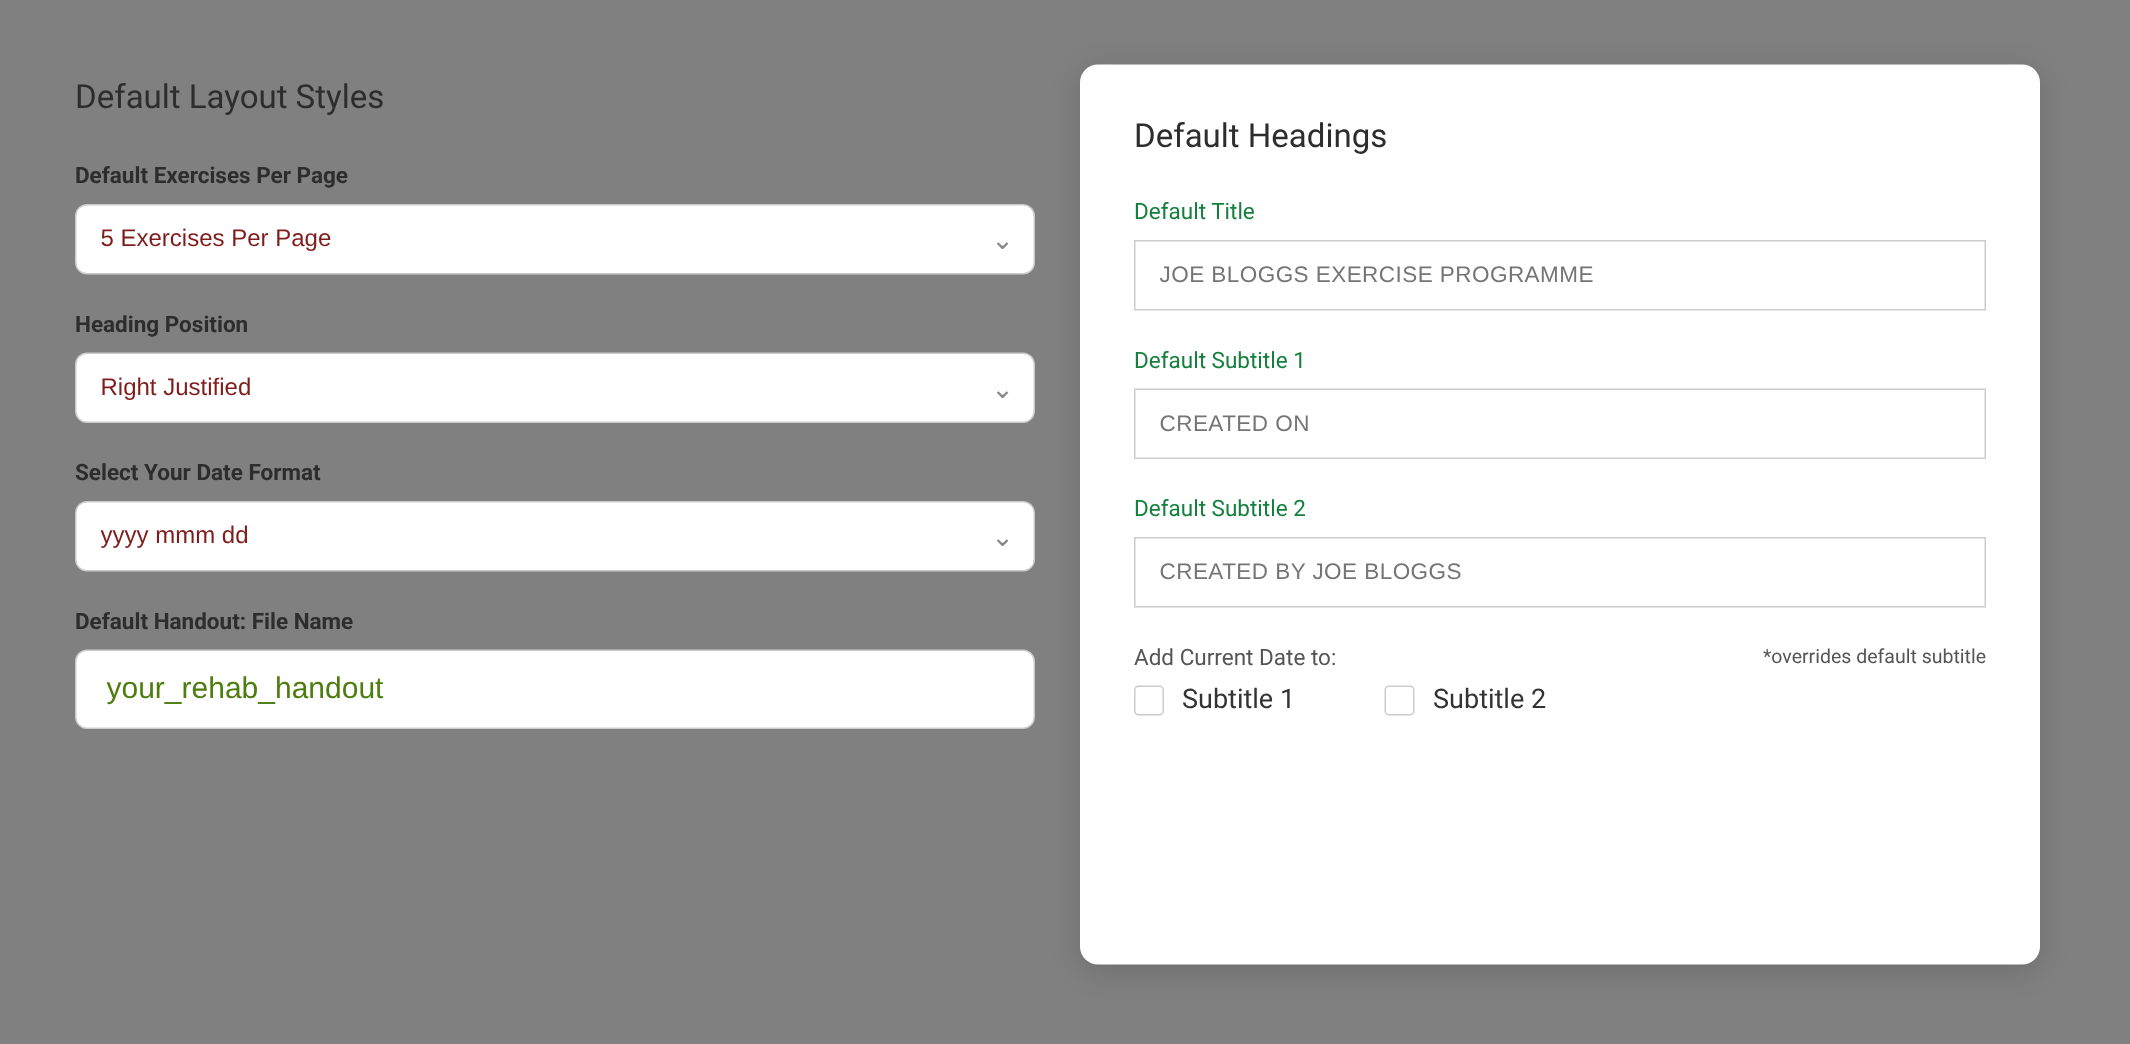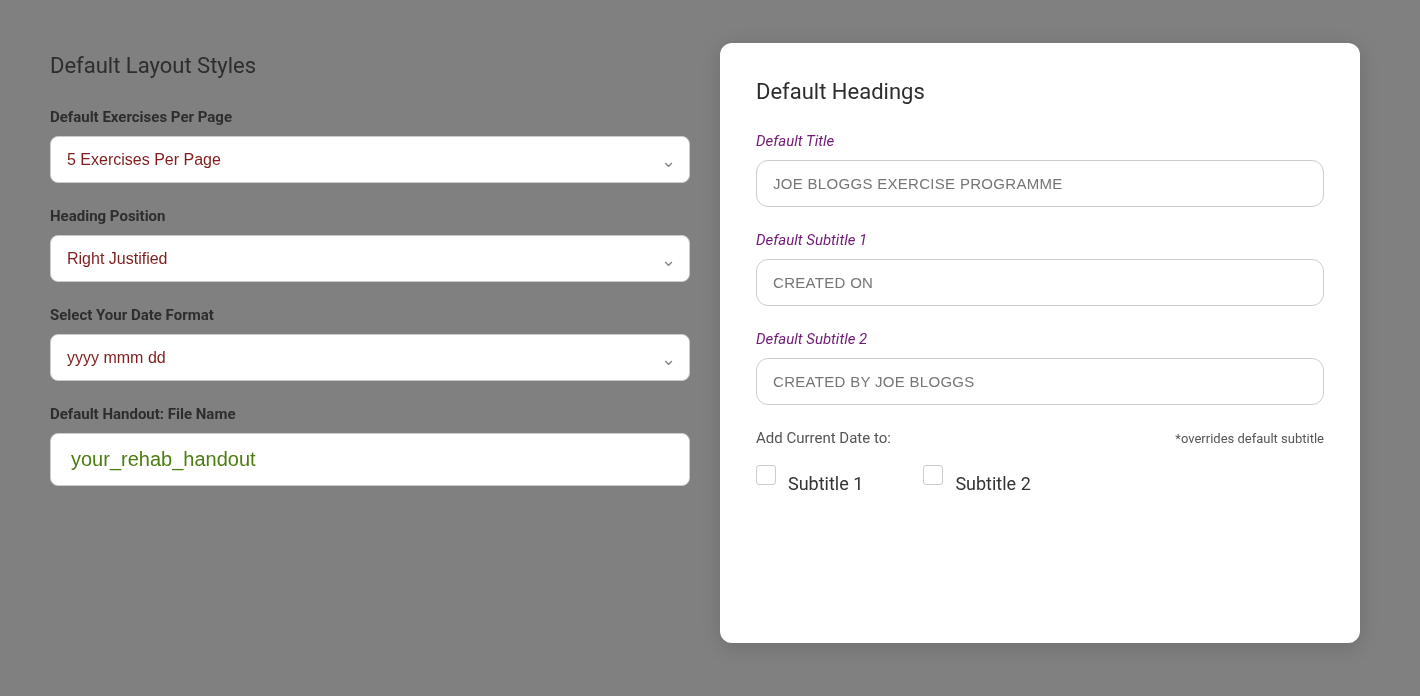--- a/index.html
+++ b/index.html
@@ -111,34 +111,33 @@
       margin-bottom: 28px;
     }
 
     .right-form-group {
       margin-bottom: 24px;
     }
 
     .right-form-group label {
       display: block;
       font-size: 15px;
-      color: #701a75;
+      color: #15803d;
       margin-bottom: 10px;
       font-weight: 400;
-      font-style: italic;
     }
 
     .right-input {
       width: 100%;
       padding: 14px 16px;
       font-size: 15px;
       color: #aaa;
       background: #fff;
       border: 1.5px solid #ccc;
-      border-radius: 12px;
+      border-radius: 0;
       outline: none;
       letter-spacing: 0.02em;
     }
 
     .add-date-section {
       margin-top: 8px;
     }
 
     .add-date-header {
       display: flex;
@@ -179,21 +178,20 @@
       -webkit-appearance: none;
       background: #fff;
       cursor: pointer;
       flex-shrink: 0;
     }
 
     .checkbox-item label {
       font-size: 18px;
       color: #333;
       font-weight: 400;
-      margin-top: 17px;
     }
   </style>
 </head>
 <body>
 
 <div class="outer-container">
 
   <div class="left-panel">
     <h2>Default Layout Styles</h2>
 

